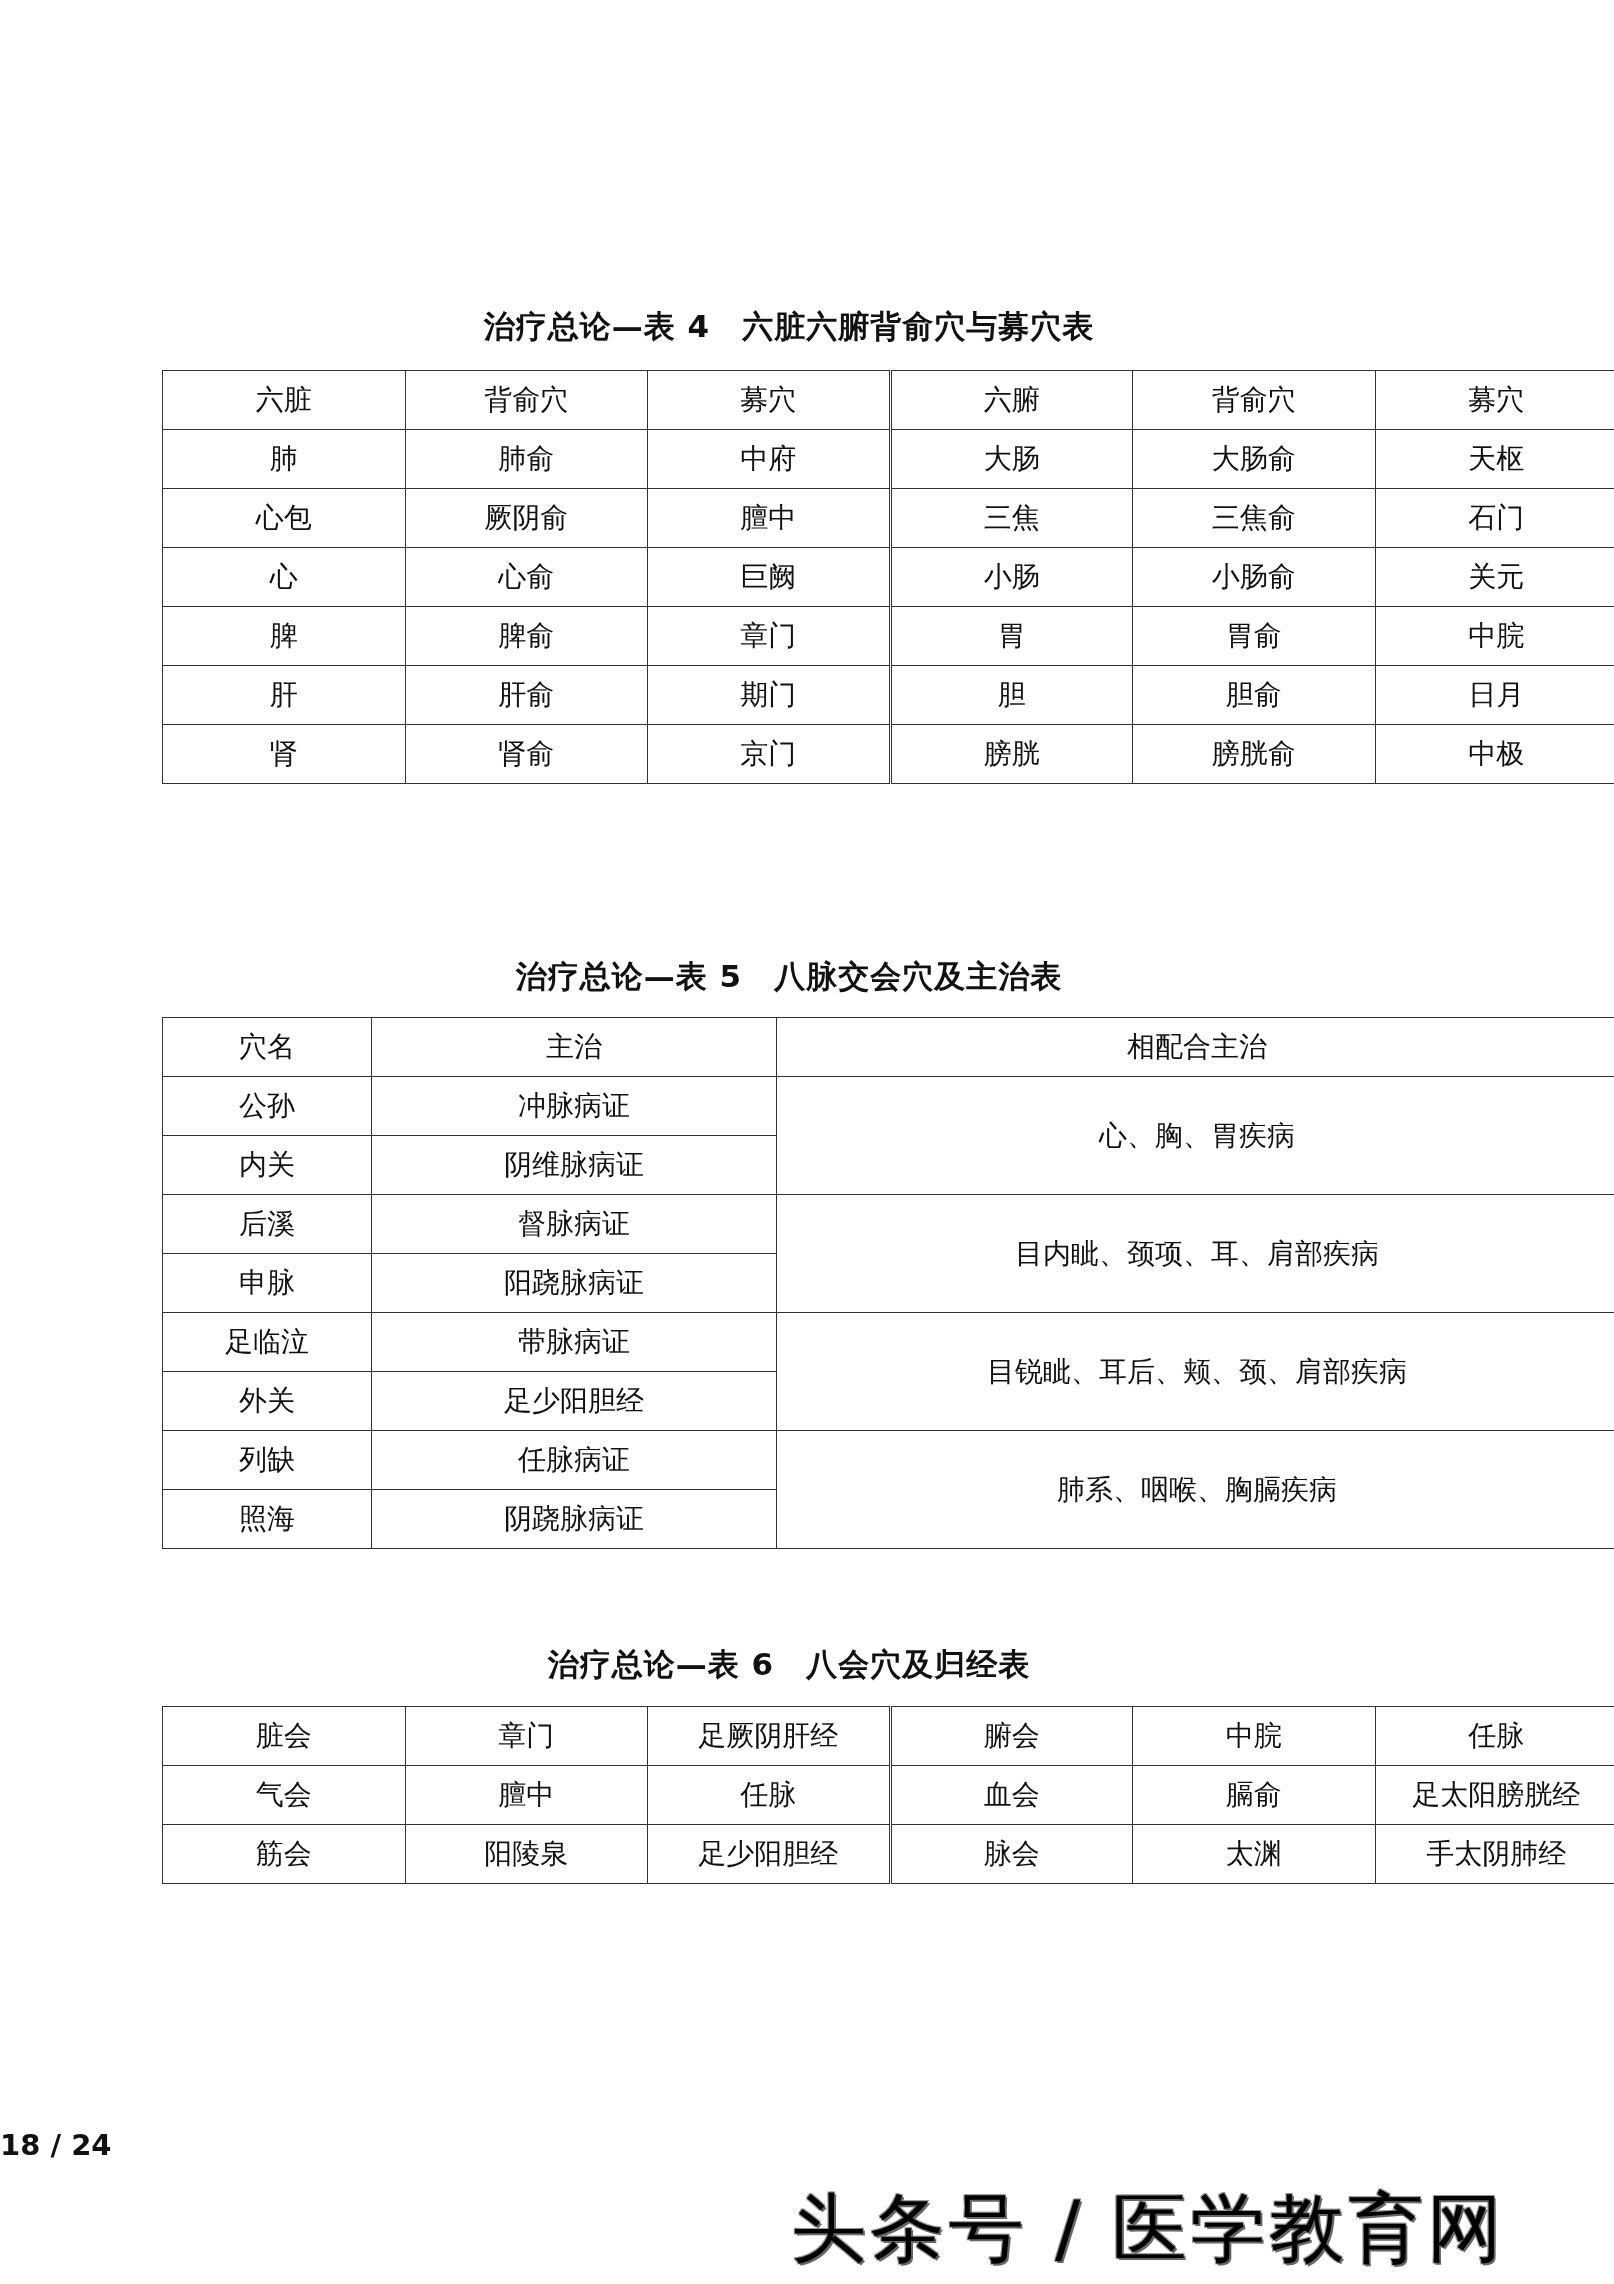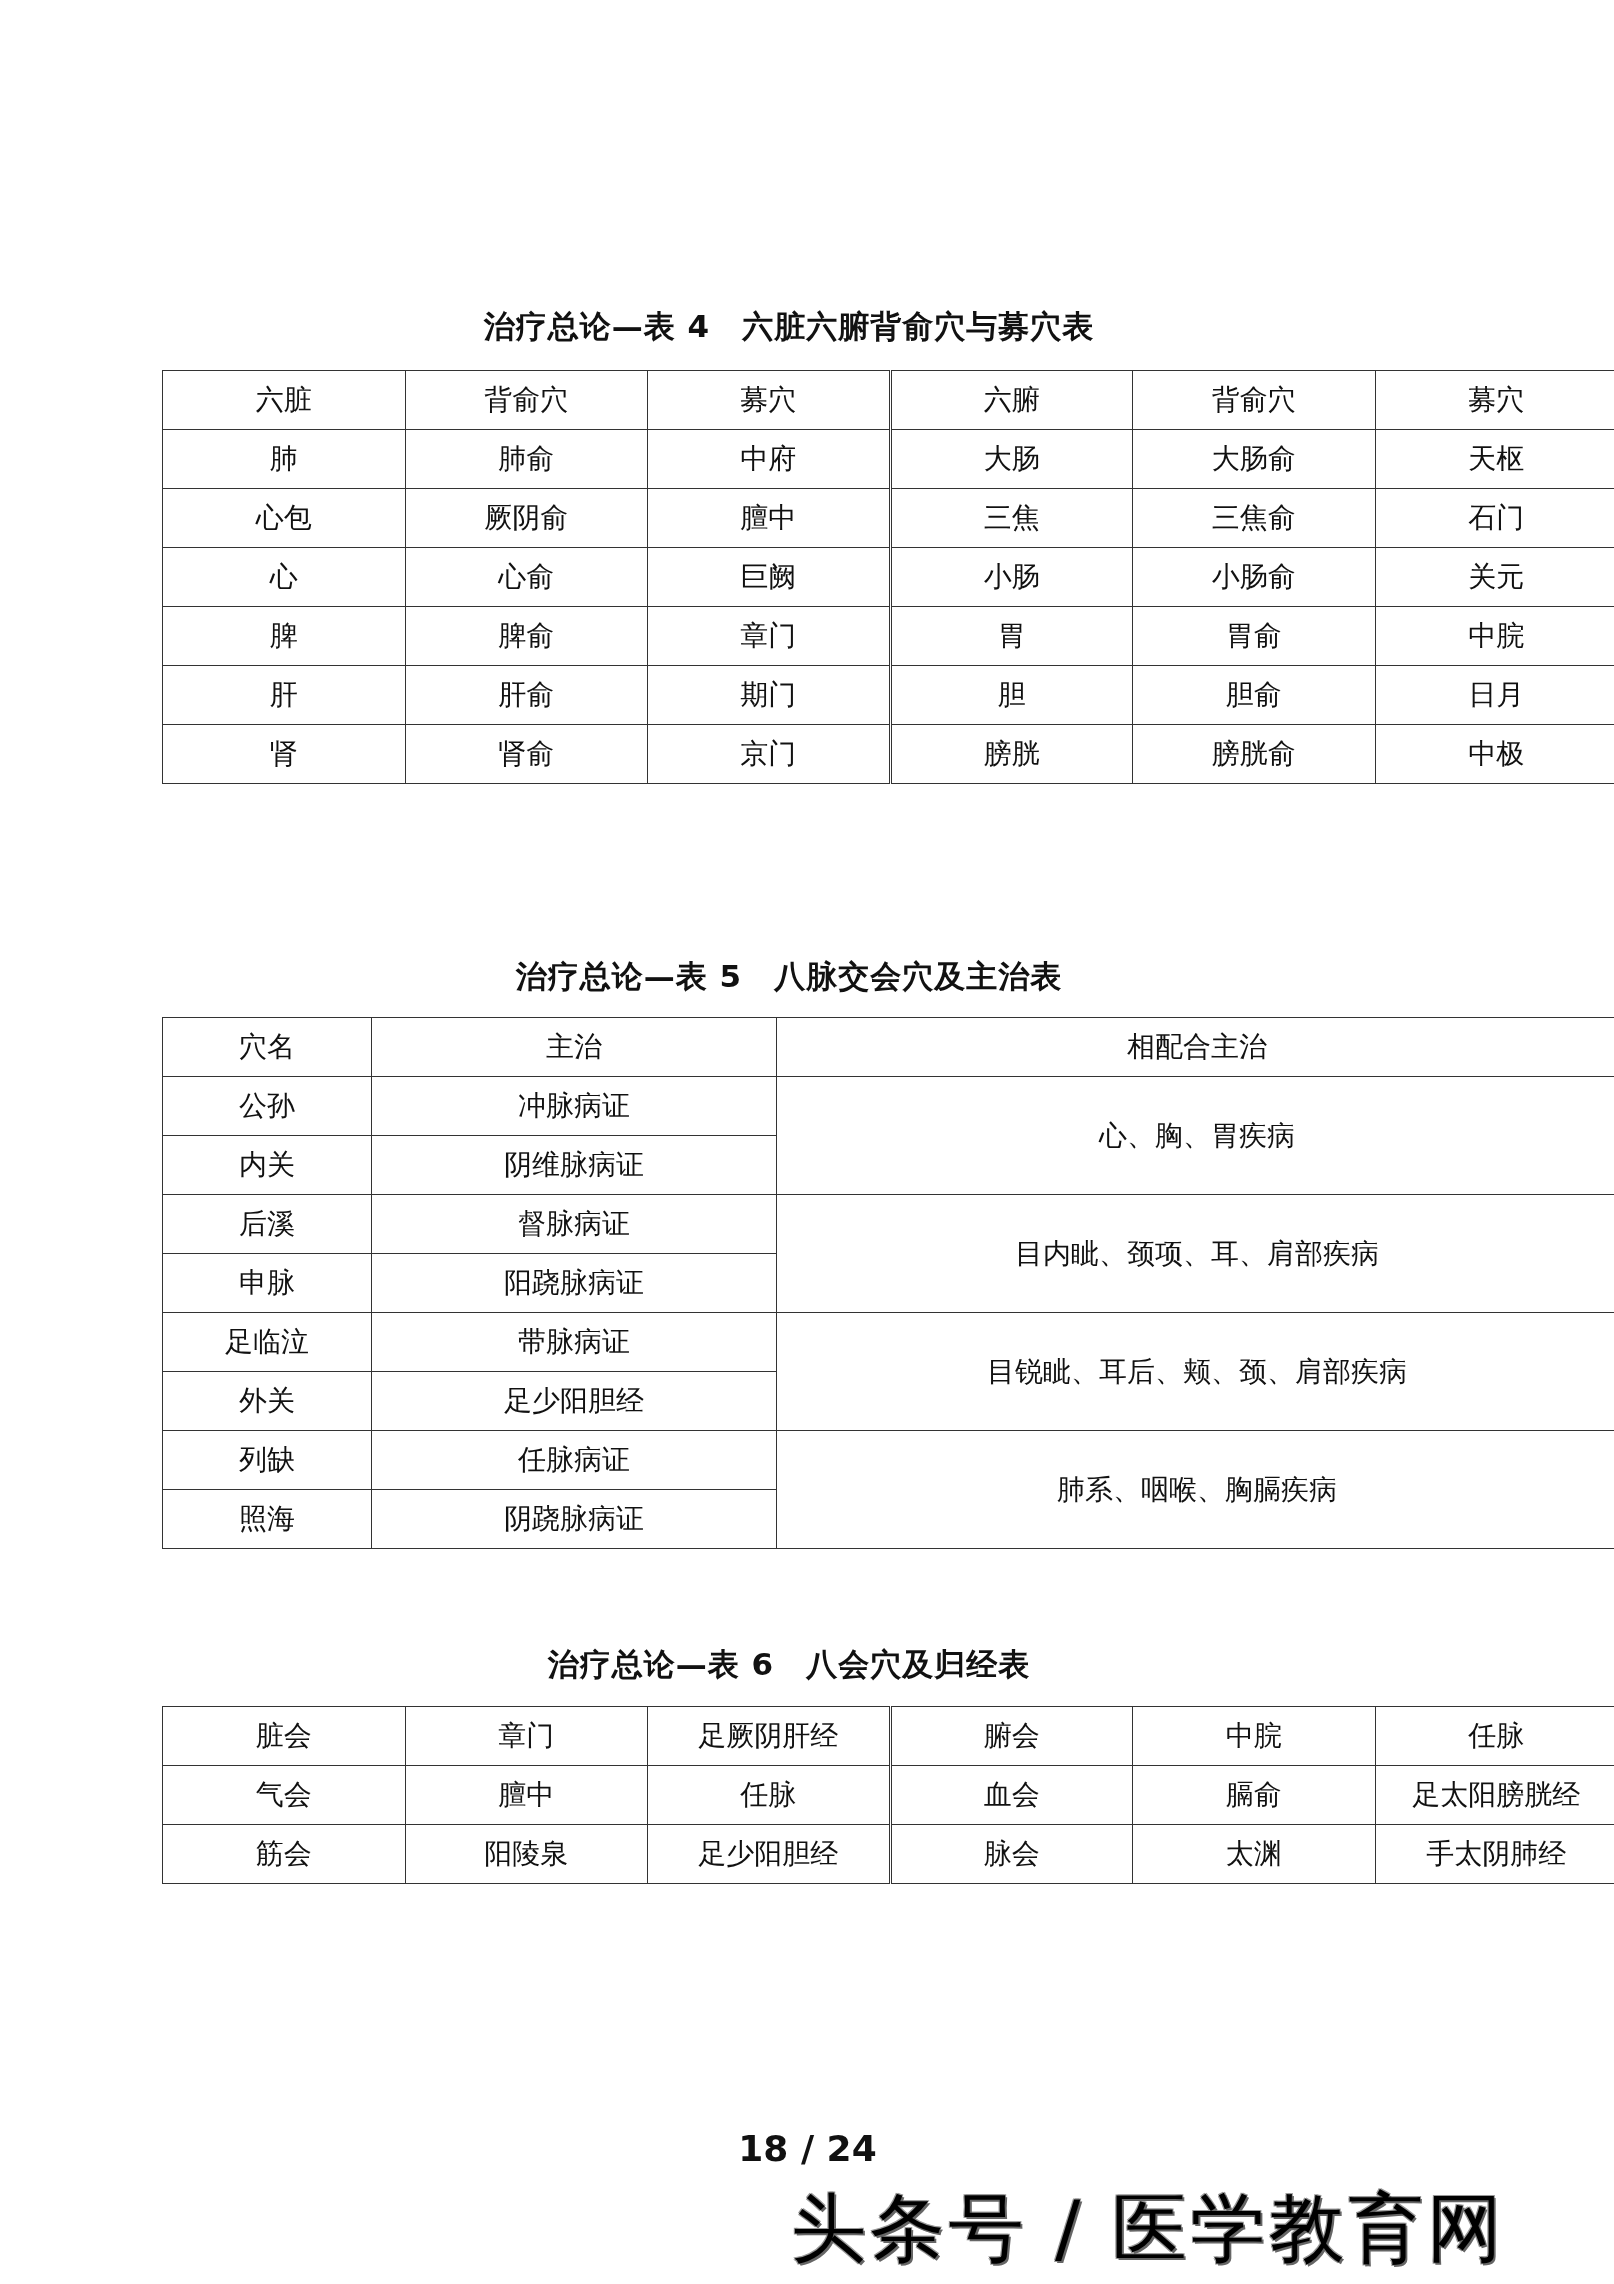--- a/index.html
+++ b/index.html
@@ -3,21 +3,21 @@
 <meta charset="utf-8">
 <style>
   html,body{margin:0;padding:0;background:#fff;}
   body{width:1615px;height:2285px;position:relative;overflow:hidden;font-family:"DejaVu Sans",sans-serif;color:#111;}
   .title{position:absolute;left:0;width:1578px;text-align:center;font-size:31px;font-weight:bold;letter-spacing:1px;}
   table{position:absolute;left:162px;width:1456px;border-collapse:collapse;table-layout:fixed;padding-left:17px;}
   td{border:1.9px solid #333;text-align:center;vertical-align:middle;font-size:28px;padding:0;}
   .t4 td,.t6 td{height:58px;}
   .t5 td{height:58px;}
   .divider{border-left:3.8px double #333;}
-  .pagenum{position:absolute;top:2128px;left:0;width:1615px;text-align:center;font-size:36px;font-weight:bold;}
+  .pagenum{position:absolute;top:2128px;left:0;width:1615px;font-size:29px;font-weight:bold;}
   .wm{position:absolute;top:2179px;left:791px;font-size:75px;color:#000000;text-shadow:1.9px 1.9px 0 #666,-1px -1px 0 #999,1px -1px 0 #999,-1px 1px 0 #999;letter-spacing:3.8px;white-space:nowrap;}
 </style>
 </head>
 <body>
 
 <div class="title" style="top:306px">治疗总论—表 4　六脏六腑背俞穴与募穴表</div>
 <table class="t4" style="top:370px">
   <tbody>
       <tr>
     <td>六脏</td>

